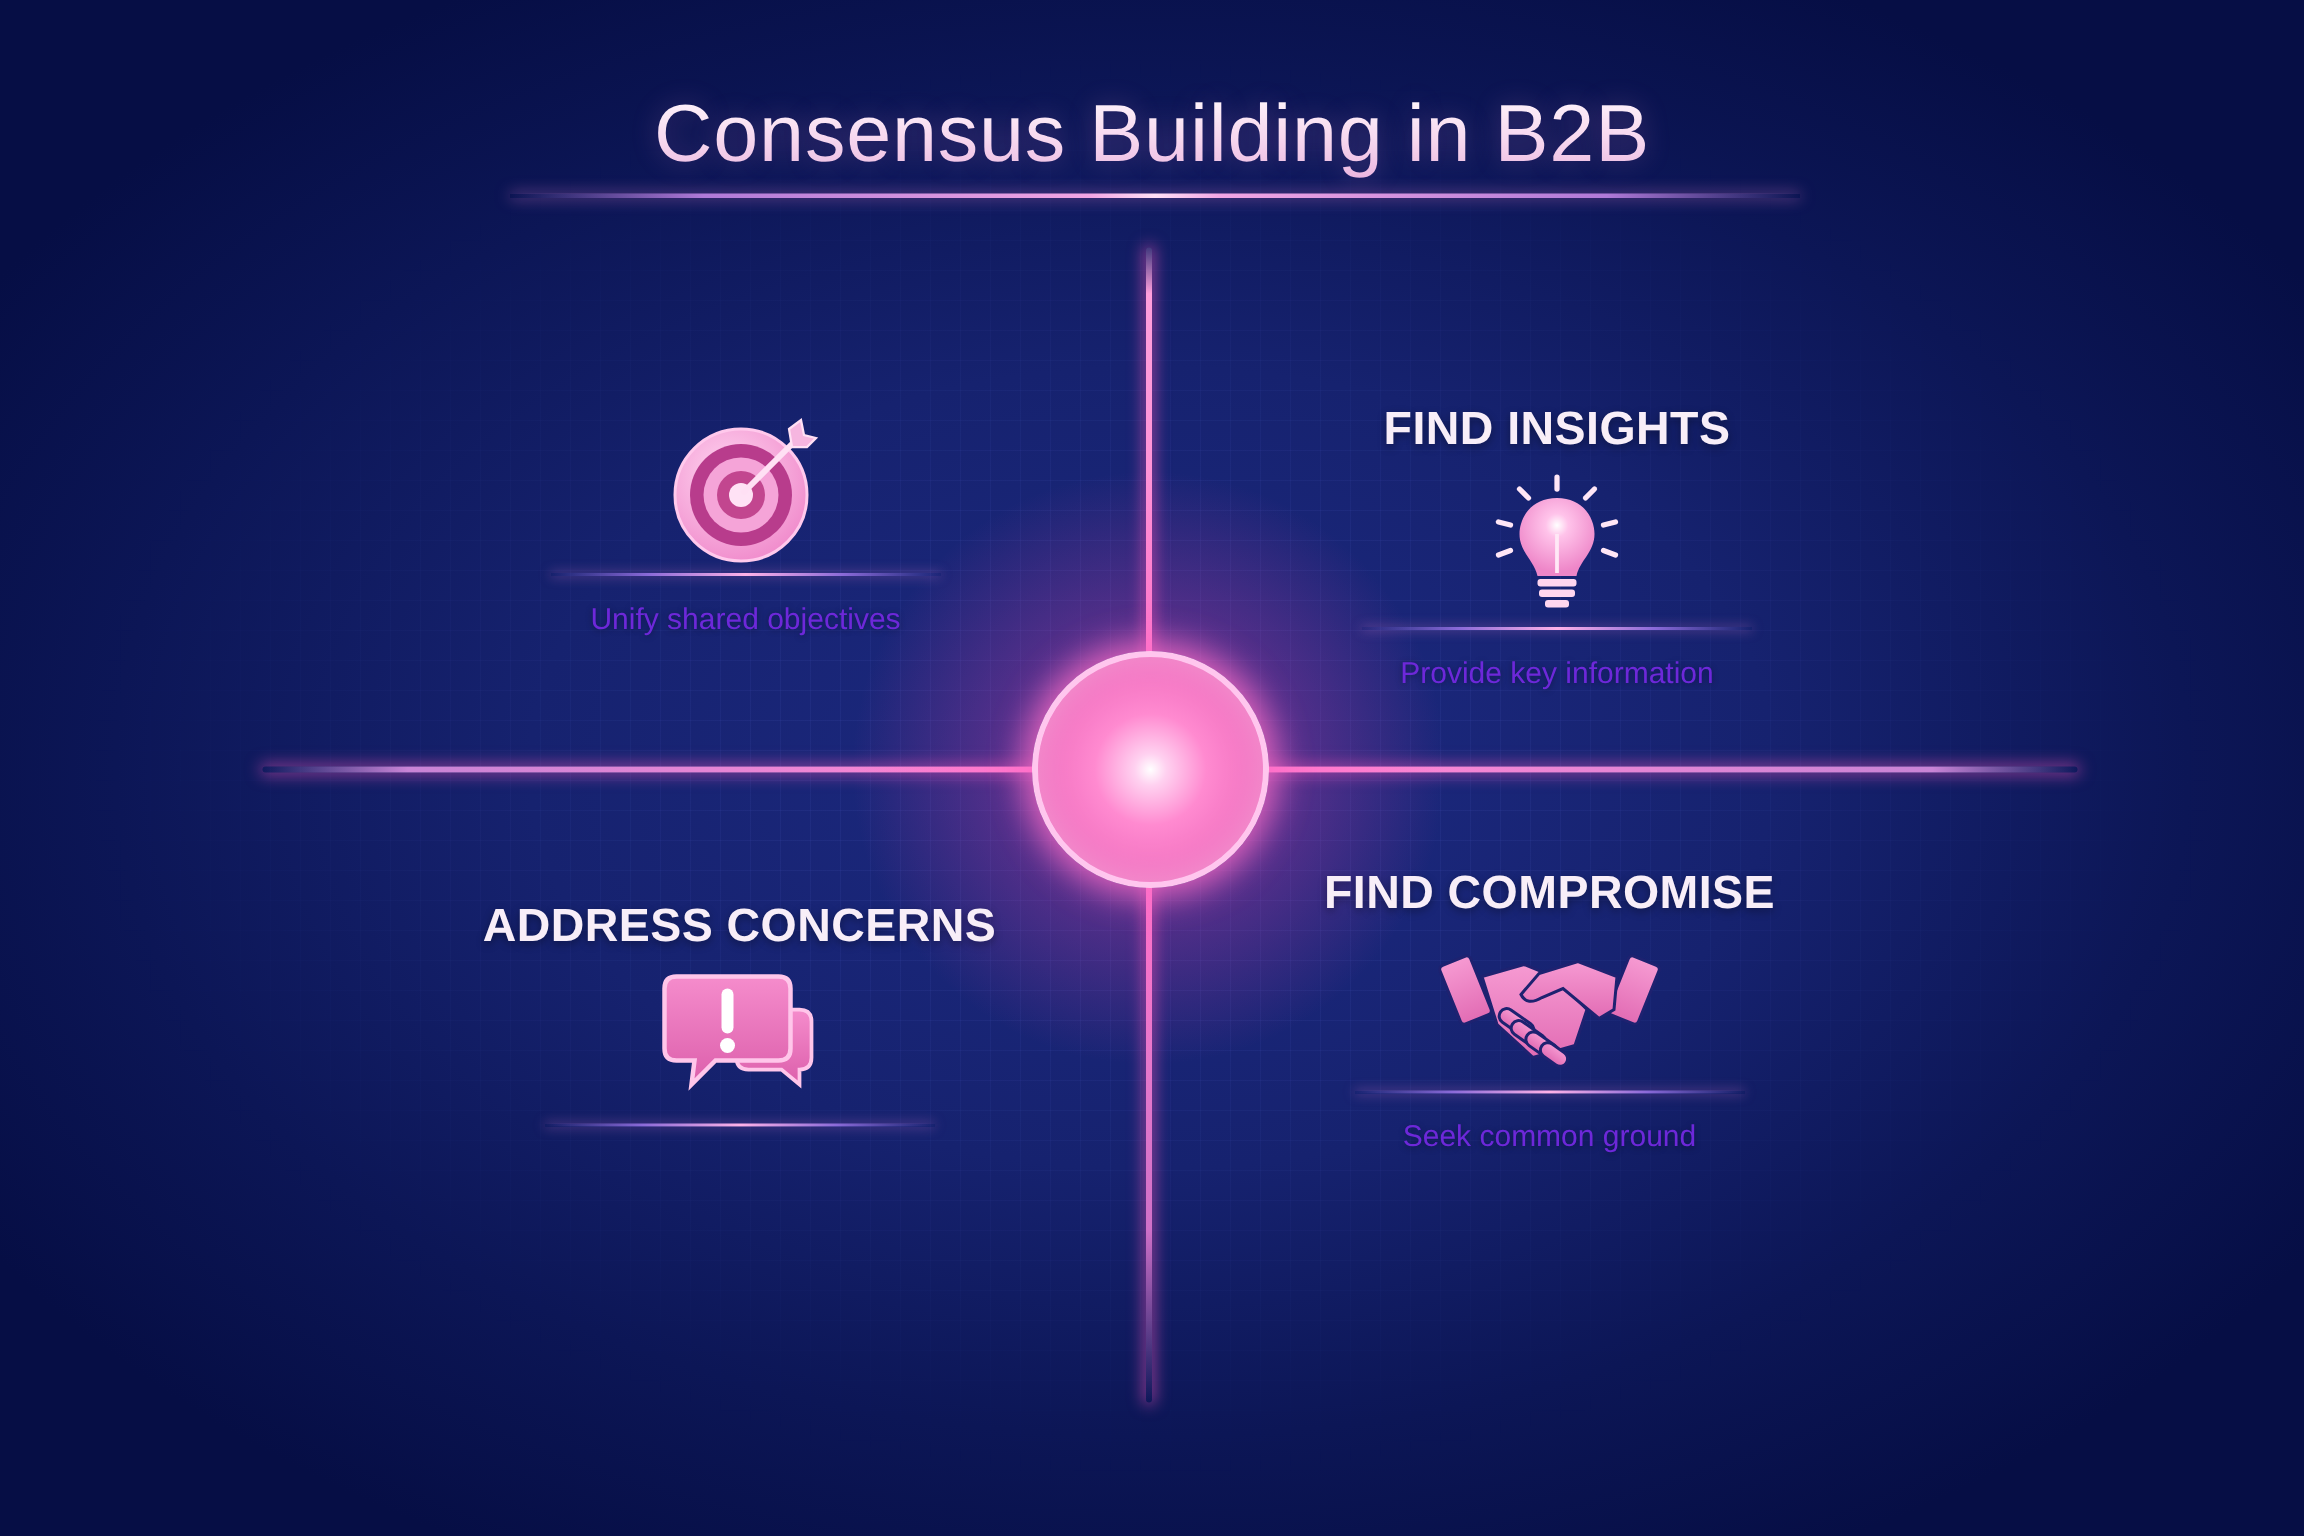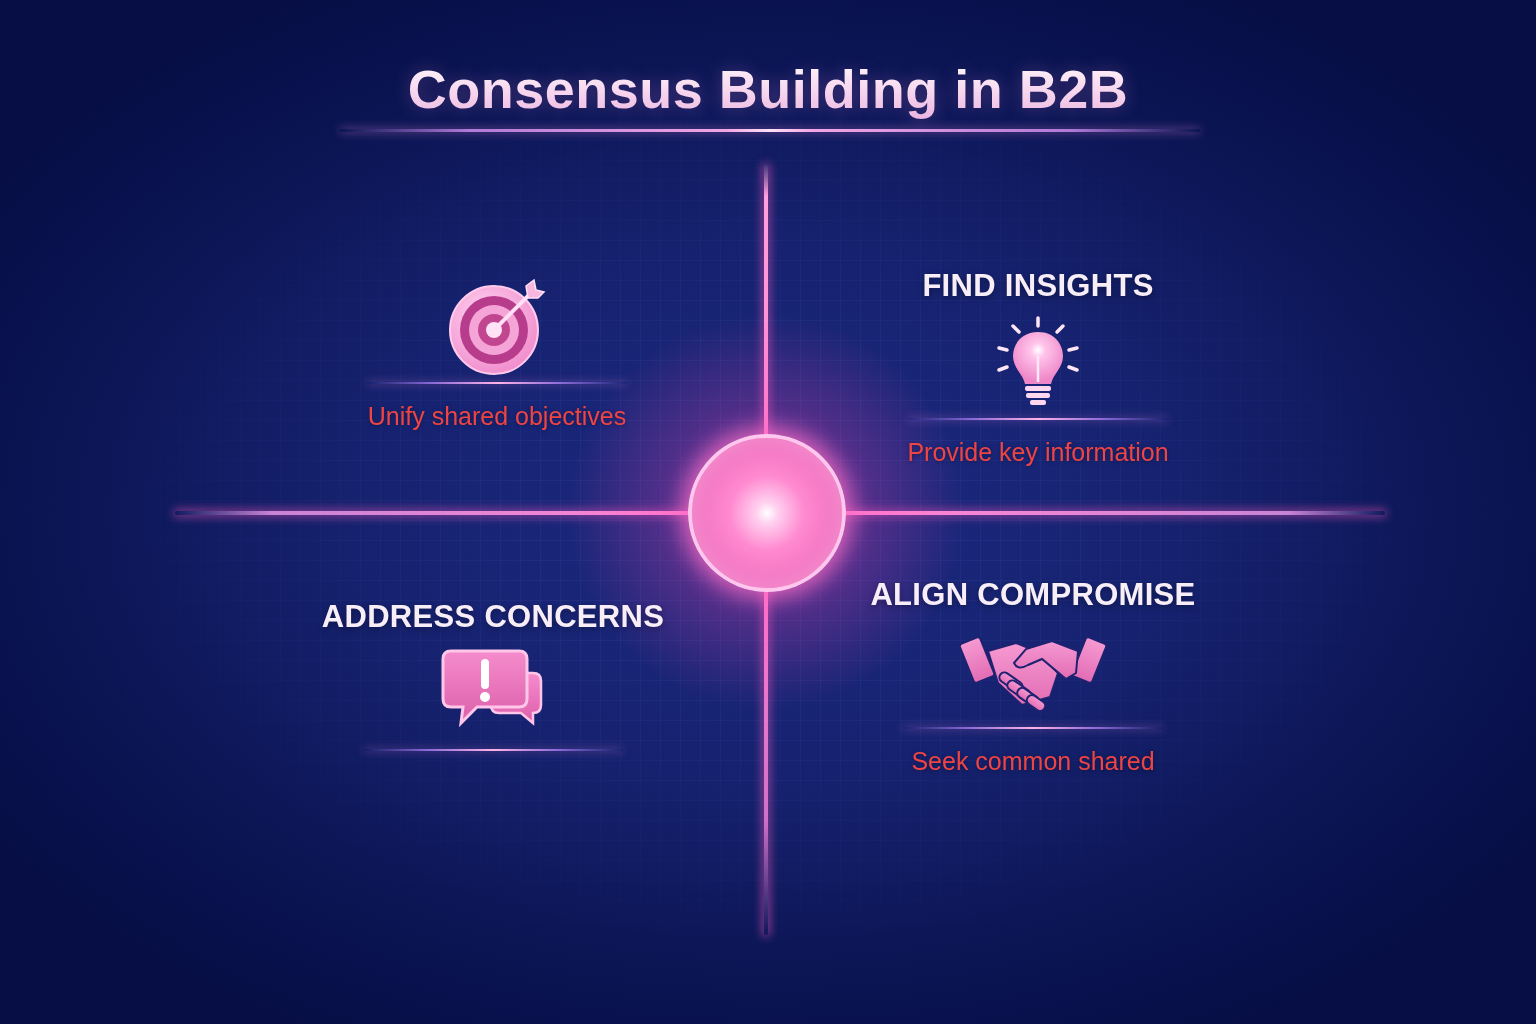--- a/index.html
+++ b/index.html
@@ -12,21 +12,21 @@
     position:absolute; inset:0;
     background-image:
       linear-gradient(rgba(120,140,255,0.07) 1px, transparent 1px),
       linear-gradient(90deg, rgba(120,140,255,0.07) 1px, transparent 1px);
     background-size: 20px 20px;
     -webkit-mask-image: radial-gradient(ellipse 55% 55% at 50% 50%, #000 30%, transparent 85%);
     mask-image: radial-gradient(ellipse 55% 55% at 50% 50%, #000 30%, transparent 85%);
   }
   .title {
     position:absolute; left:0; right:0; top:58px; text-align:center;
-    font-size:54px; font-weight:bold; letter-spacing:0.5px;
+    font-size:54px; font-weight:normal; letter-spacing:0.5px;
     color:#fbeaf6;
     background: linear-gradient(180deg, #ffffff 0%, #f7dff2 55%, #e9b7e0 100%);
     -webkit-background-clip:text; background-clip:text; -webkit-text-fill-color:transparent;
     text-shadow: 0 0 18px rgba(255,150,220,0.25);
   }
   .title-rule {
     position:absolute; left:340px; width:860px; top:129px; height:3px;
     background: linear-gradient(90deg, transparent 0%, #b07ad8 15%, #f2a6e4 45%, #ffe0f6 50%, #f2a6e4 55%, #b07ad8 85%, transparent 100%);
     box-shadow: 0 0 10px rgba(255,140,220,0.6);
   }
@@ -57,21 +57,21 @@
     font-size:31px; font-weight:bold; color:#f8eef8; letter-spacing:0.3px;
     text-shadow: 0 2px 6px rgba(0,0,0,0.35);
   }
   .quad .icon { position:relative; height:100px; margin-top:8px; }
   .quad .icon svg { position:absolute; left:50%; transform:translateX(-50%); top:0; }
   .quad .rule {
     height:2px; margin:6px auto 0; width:260px;
     background: linear-gradient(90deg, transparent, #8a6ad8 25%, #ffb2e8 50%, #8a6ad8 75%, transparent);
     box-shadow: 0 0 8px rgba(255,140,220,0.55);
   }
-  .quad .sub { font-size:25px; color:#ef4444; margin-top:18px; text-shadow:0 1px 4px rgba(0,0,0,0.35); }
+  .quad .sub { font-size:20px; color:#6d28d9; margin-top:18px; text-shadow:0 1px 4px rgba(0,0,0,0.35); }
   #q1 { left:317px; top:268px; }
   #q2 { left:858px; top:268px; }
   #q3 { left:313px; top:599px; }
   #q4 { left:853px; top:577px; }
 </style>
 </head>
 <body>
 
 <div class="grid"></div>
 
@@ -149,21 +149,21 @@
       <path d="M58 30 L100 30 Q108 30 108 38 L108 62 Q108 70 100 70 L100 80 L88 70 L66 70 Q58 70 58 62 Z" fill="url(#cg)" stroke="#ffc6ea" stroke-width="2.5"></path>
       <path d="M18 8 L86 8 Q94 8 94 16 L94 56 Q94 64 86 64 L44 64 L28 80 L30 64 L18 64 Q10 64 10 56 L10 16 Q10 8 18 8 Z" fill="url(#cg)" stroke="#ffc6ea" stroke-width="3"></path>
       <rect x="48" y="16" width="8" height="30" rx="4" fill="#ffffff"></rect>
       <circle cx="52" cy="54" r="5" fill="#ffffff"></circle>
     </svg>
   </div>
   <div class="rule"></div>
 </div>
 
 <div class="quad" id="q4">
-  <div class="head">ALIGN COMPROMISE</div>
+  <div class="head">FIND COMPROMISE</div>
   <div class="icon">
     <svg width="150" height="100" viewBox="0 0 150 100">
       <defs>
         <linearGradient id="hg" x1="0" y1="0" x2="0" y2="1">
           <stop offset="0" stop-color="#f69ad2"></stop>
             <stop offset="1" stop-color="#e26cb4"></stop>
         </linearGradient>
       </defs>
       <g fill="url(#hg)" stroke="#1e2270" stroke-width="2">
         <rect x="8" y="18" width="22" height="42" rx="3" transform="rotate(-22 19 39)"></rect>
@@ -171,14 +171,14 @@
         <path d="M30 30 L58 22 L78 30 L100 52 L92 76 L64 84 L40 62 Z"></path>
         <path d="M120 30 L94 20 L68 28 L56 42 Q60 50 70 44 L84 38 L108 58 L118 52 Z"></path>
         <rect x="40" y="56" width="26" height="10" rx="5" transform="rotate(35 53 61)"></rect>
         <rect x="48" y="64" width="26" height="10" rx="5" transform="rotate(35 61 69)"></rect>
         <rect x="58" y="71" width="24" height="10" rx="5" transform="rotate(35 70 76)"></rect>
         <rect x="68" y="77" width="20" height="10" rx="5" transform="rotate(35 78 82)"></rect>
       </g>
     </svg>
   </div>
   <div class="rule"></div>
-  <div class="sub">Seek common shared</div>
+  <div class="sub">Seek common ground</div>
 </div>
 
 </body></html>

